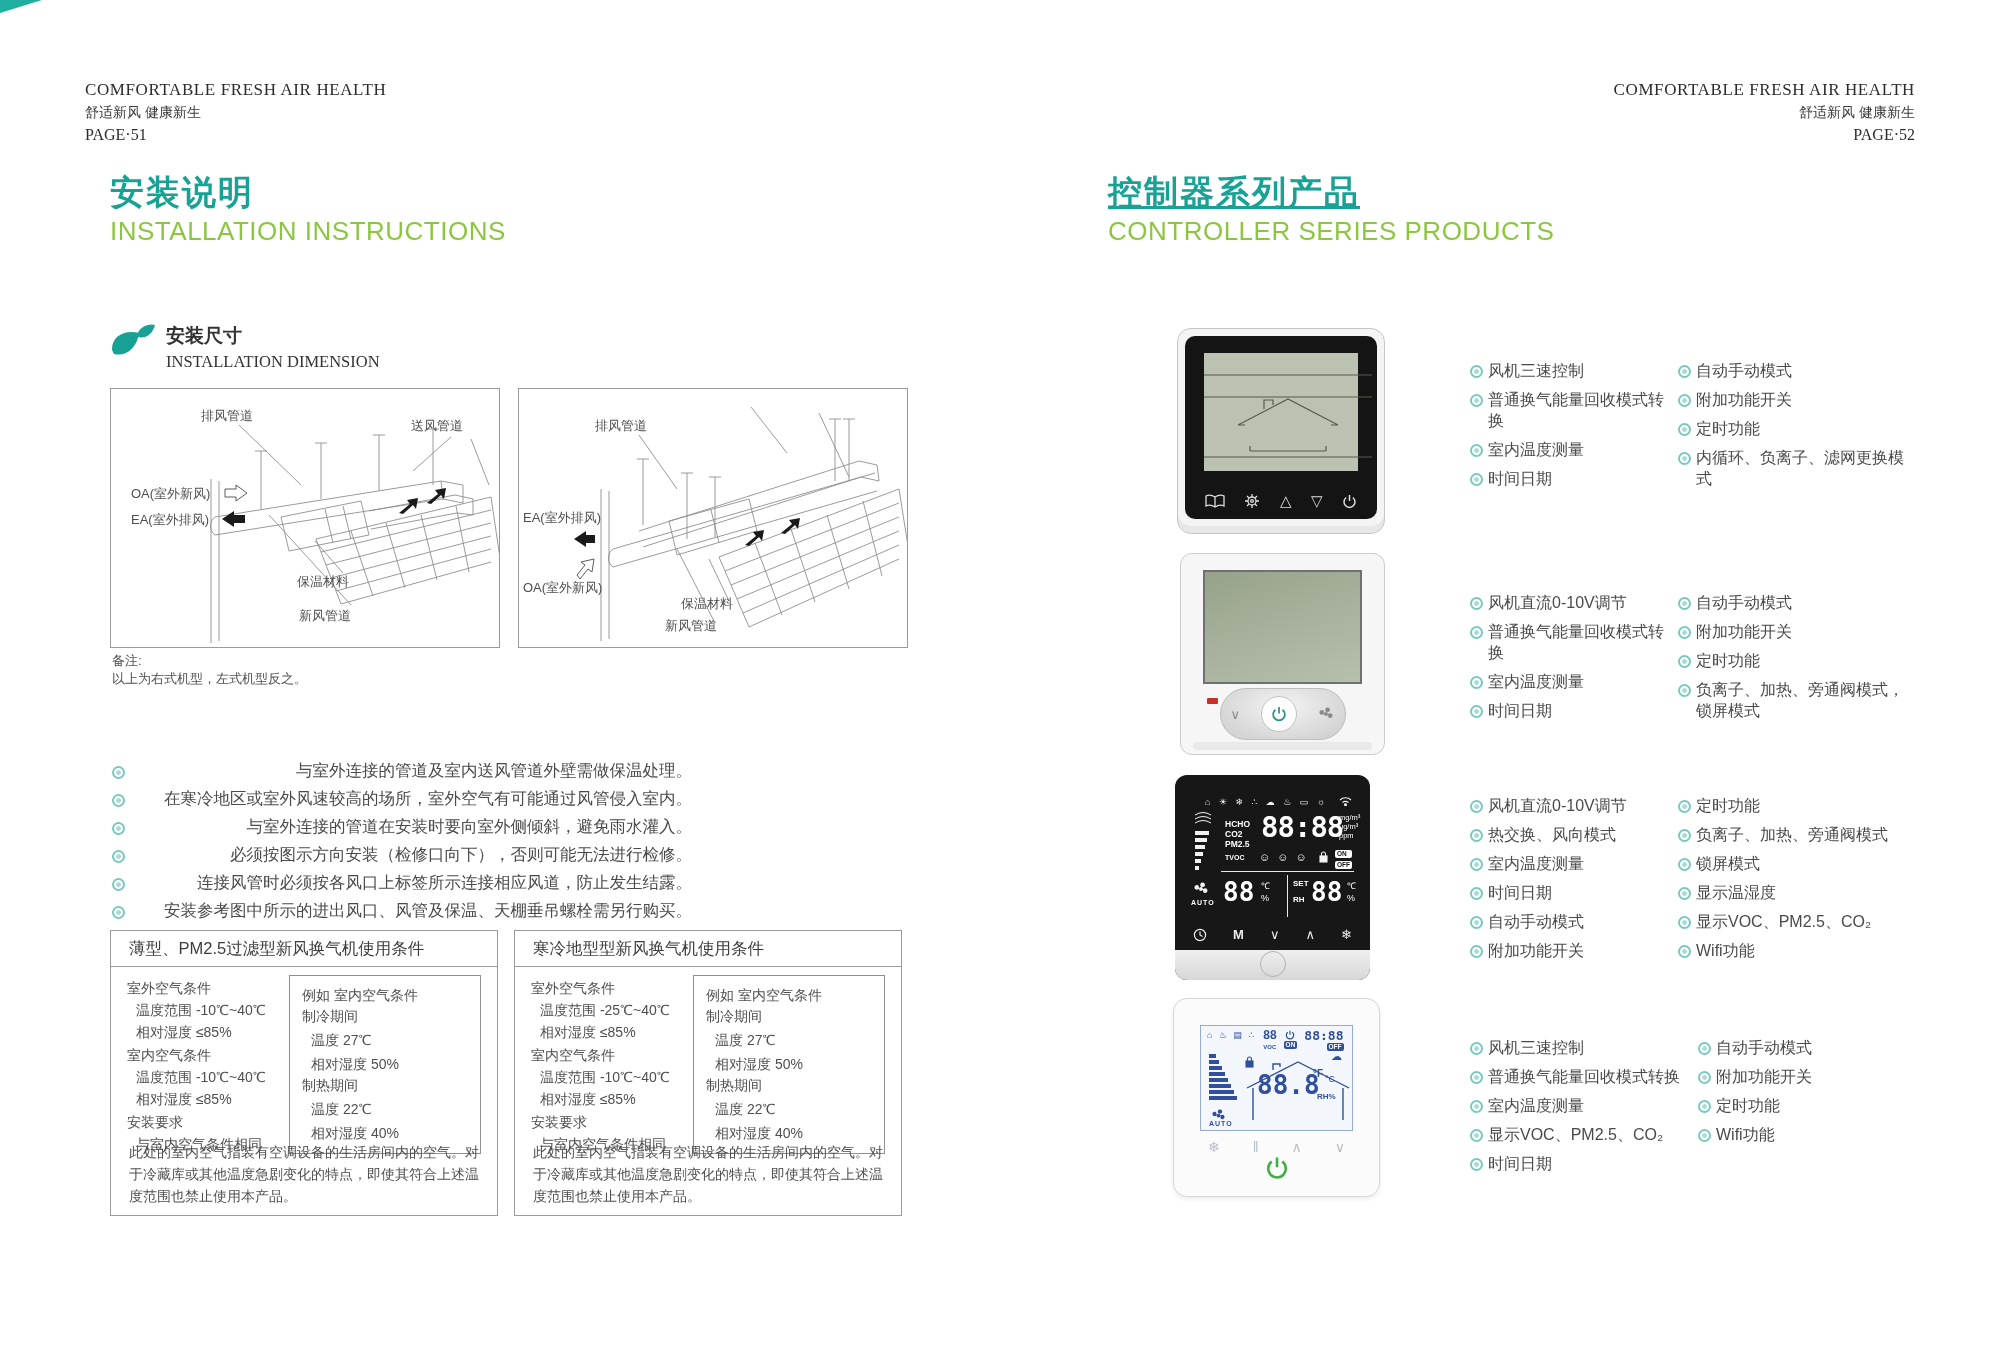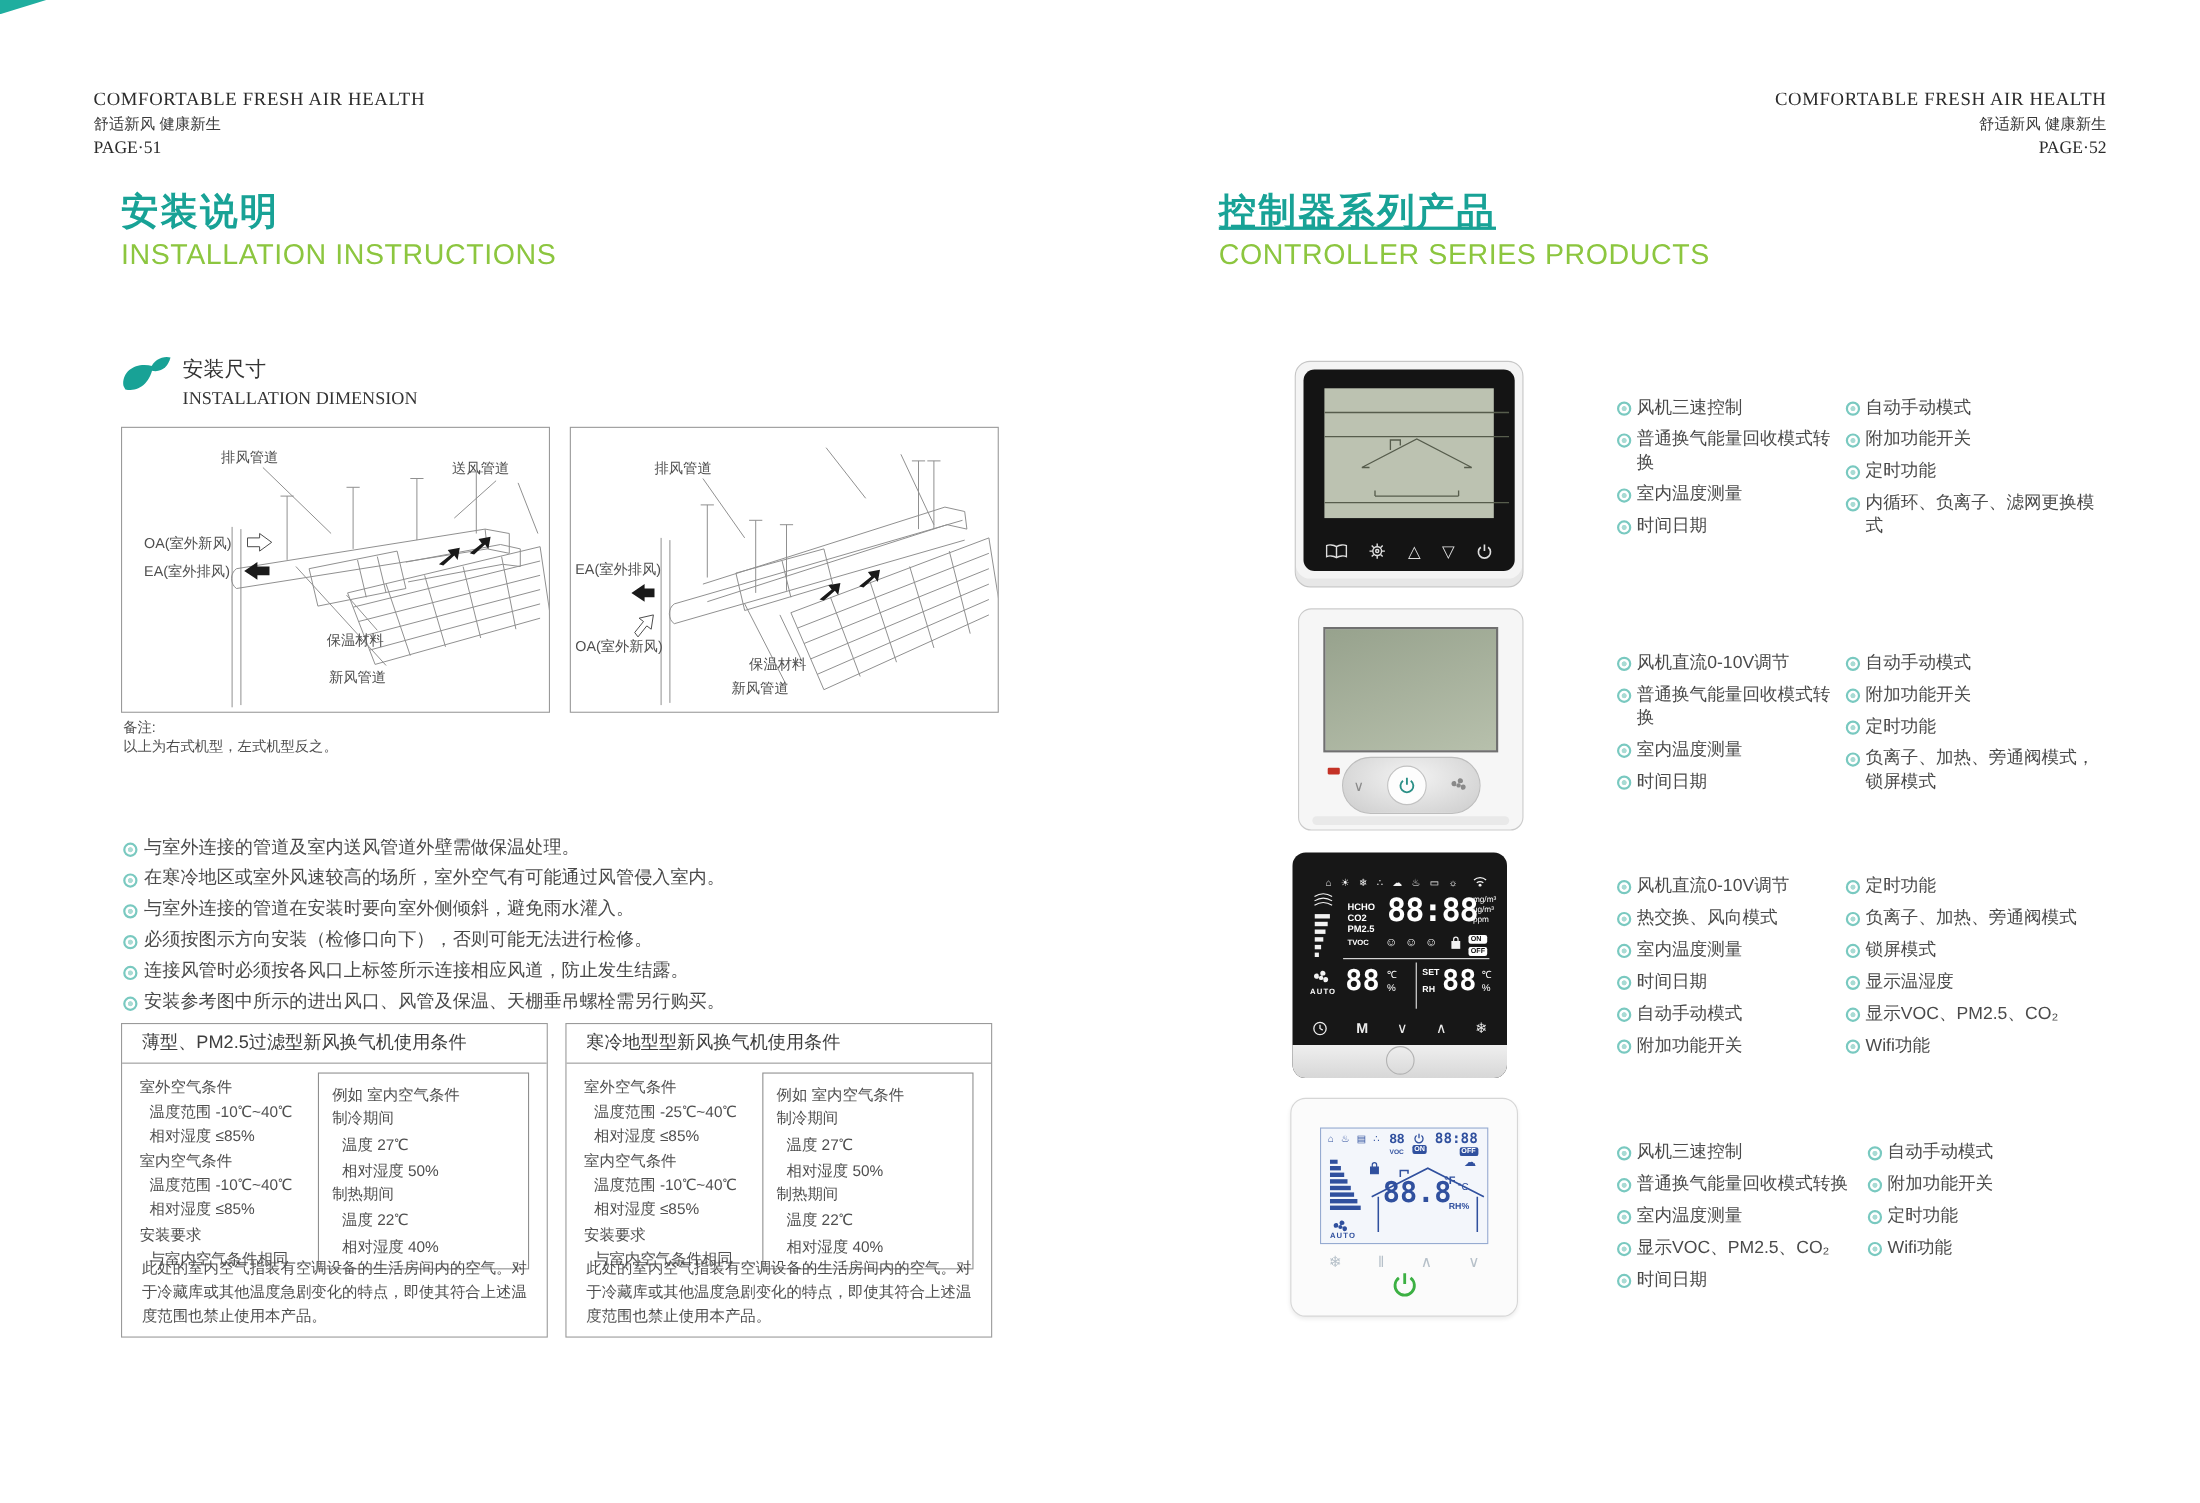--- a/index.html
+++ b/index.html
@@ -13,32 +13,32 @@
   .pg-header.right{text-align:right;}
   .ph1{font-size:17px;letter-spacing:.6px;}
   .ph2{font-size:14px;margin-top:4px;font-family:"Liberation Sans",sans-serif;color:#3a3a3a;}
   .ph3{font-size:16px;margin-top:4px;}
   
   .big-title{position:absolute;font-size:34px;font-weight:bold;color:#18a296;letter-spacing:2px;}
   .sub-title{position:absolute;font-size:26px;color:#8cc63f;letter-spacing:.5px;}
   
   .sec{position:absolute;display:flex;align-items:flex-start;}
   .leaf{flex:none;margin-right:10px;}
-  .sec-cn{font-size:19px;font-weight:normal;color:#333;}
+  .sec-cn{font-size:19px;font-weight:bold;color:#333;}
   .sec-en{font-size:16.5px;font-family:"Liberation Serif",serif;color:#333;margin-top:3px;}
   
   .diagram{position:absolute;top:388px;width:388px;height:258px;border:1px solid #9a9a9a;background:#fff;}
   .dlabel{position:absolute;font-size:13px;color:#4f4f4f;white-space:nowrap;}
   .note{position:absolute;left:112px;top:652px;font-size:13px;color:#4f4f4f;line-height:18px;}
   
   ul.plain{list-style:none;margin:0;padding:0;}
   .blt{flex:none;width:9px;height:9px;border-radius:50%;border:2px solid #79c9c0;
        background:radial-gradient(circle,#a9dbd4 0 2px,#ffffff 2.6px);margin-top:5px;}
   .att-list{position:absolute;left:112px;top:761px;width:580px;}
-  .att-list li{display:flex;gap:6px;font-size:16.5px;color:#4a4a4a;margin-bottom:9px;line-height:19px;}
+  .att-list li{display:flex;gap:6px;font-size:16.5px;color:#4a4a4a;margin-bottom:9px;line-height:19px;justify-content:space-between;}
   
   .ctable{position:absolute;top:930px;width:386px;height:284px;border:1px solid #9a9a9a;background:#fff;}
   .t-title{height:35px;line-height:35px;padding-left:18px;border-bottom:1px solid #9a9a9a;
            font-size:16.5px;color:#3d3d3d;}
   .cond{position:absolute;left:16px;top:44px;width:160px;font-size:14px;color:#4f4f4f;line-height:19px;}
   .cond-h{margin-top:4px;}
   .cond-l{padding-left:9px;margin-top:3px;}
   .example{position:absolute;left:178px;top:44px;width:178px;border:1px solid #8f8f8f;
            padding:9px 0 9px 12px;font-size:14px;color:#4f4f4f;line-height:21px;}
   .footnote{position:absolute;left:18px;top:210px;width:352px;font-size:14px;color:#4f4f4f;line-height:22px;}

